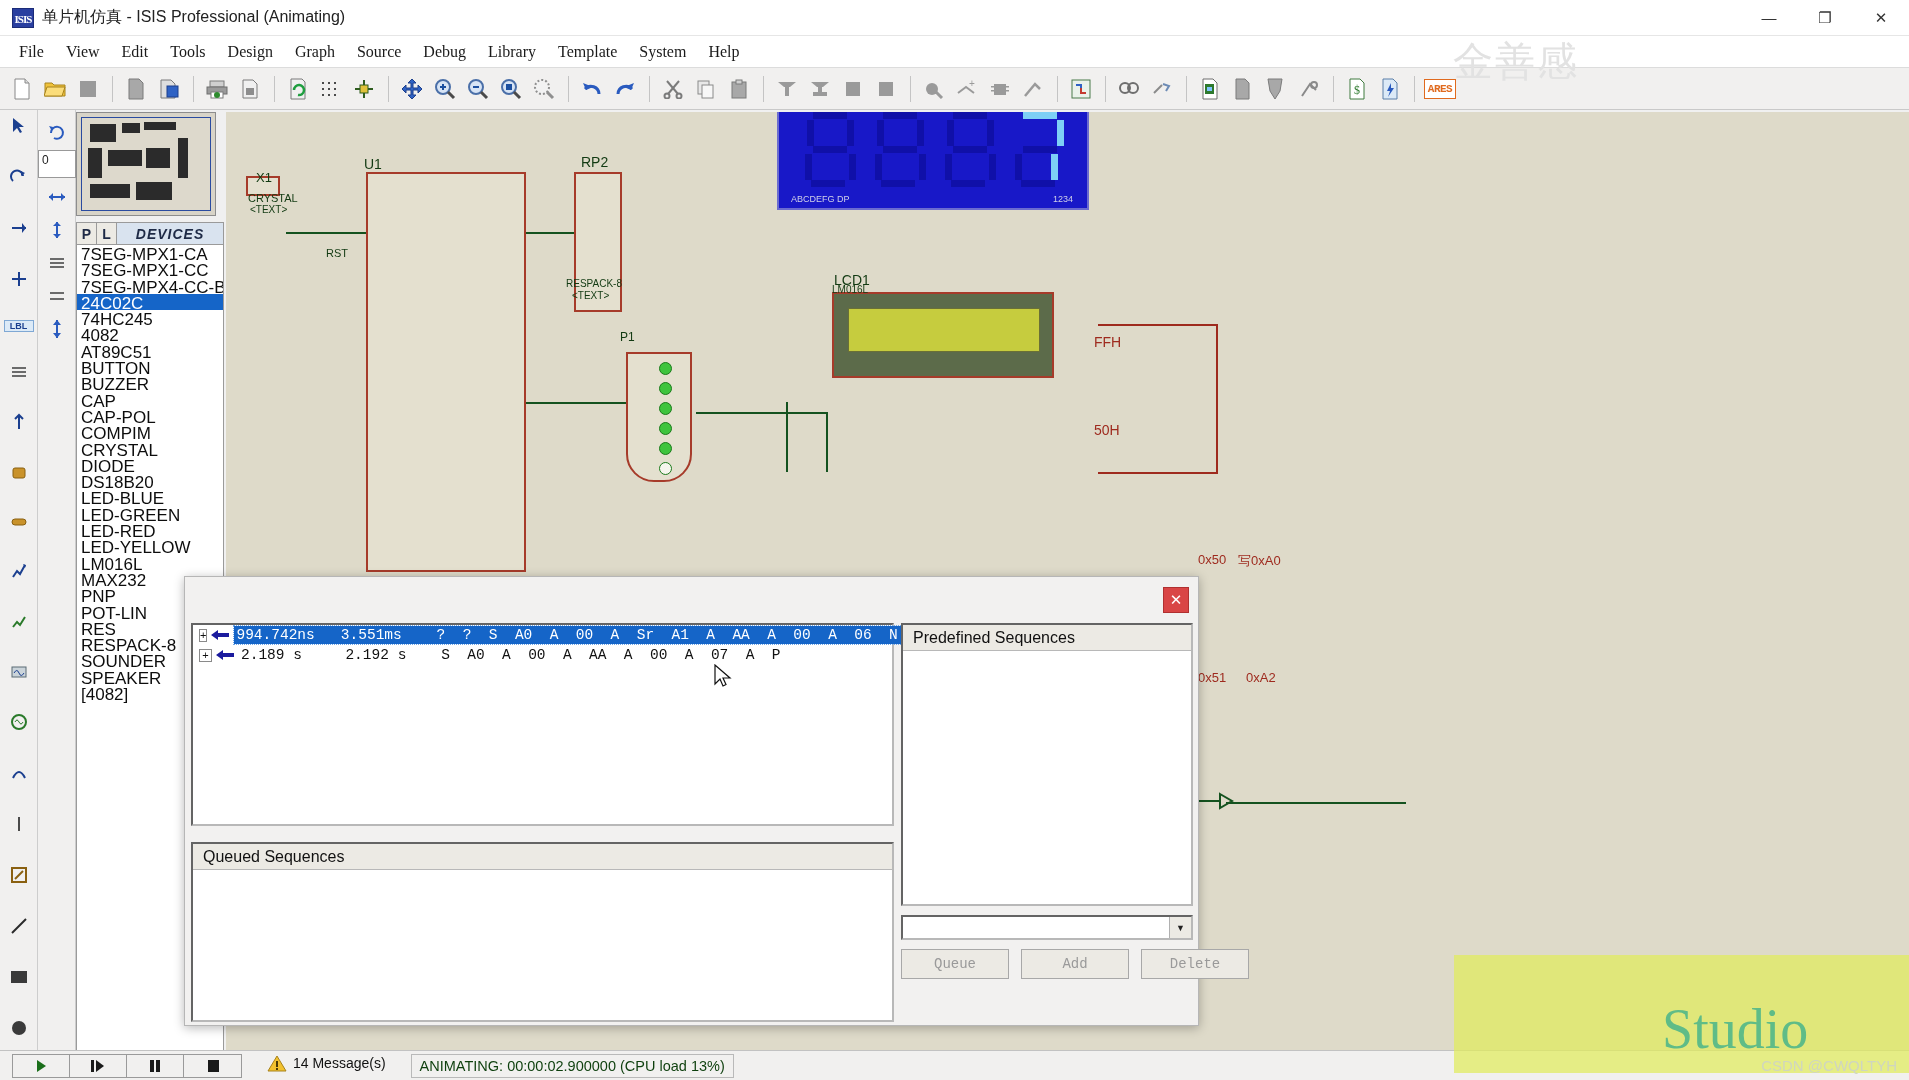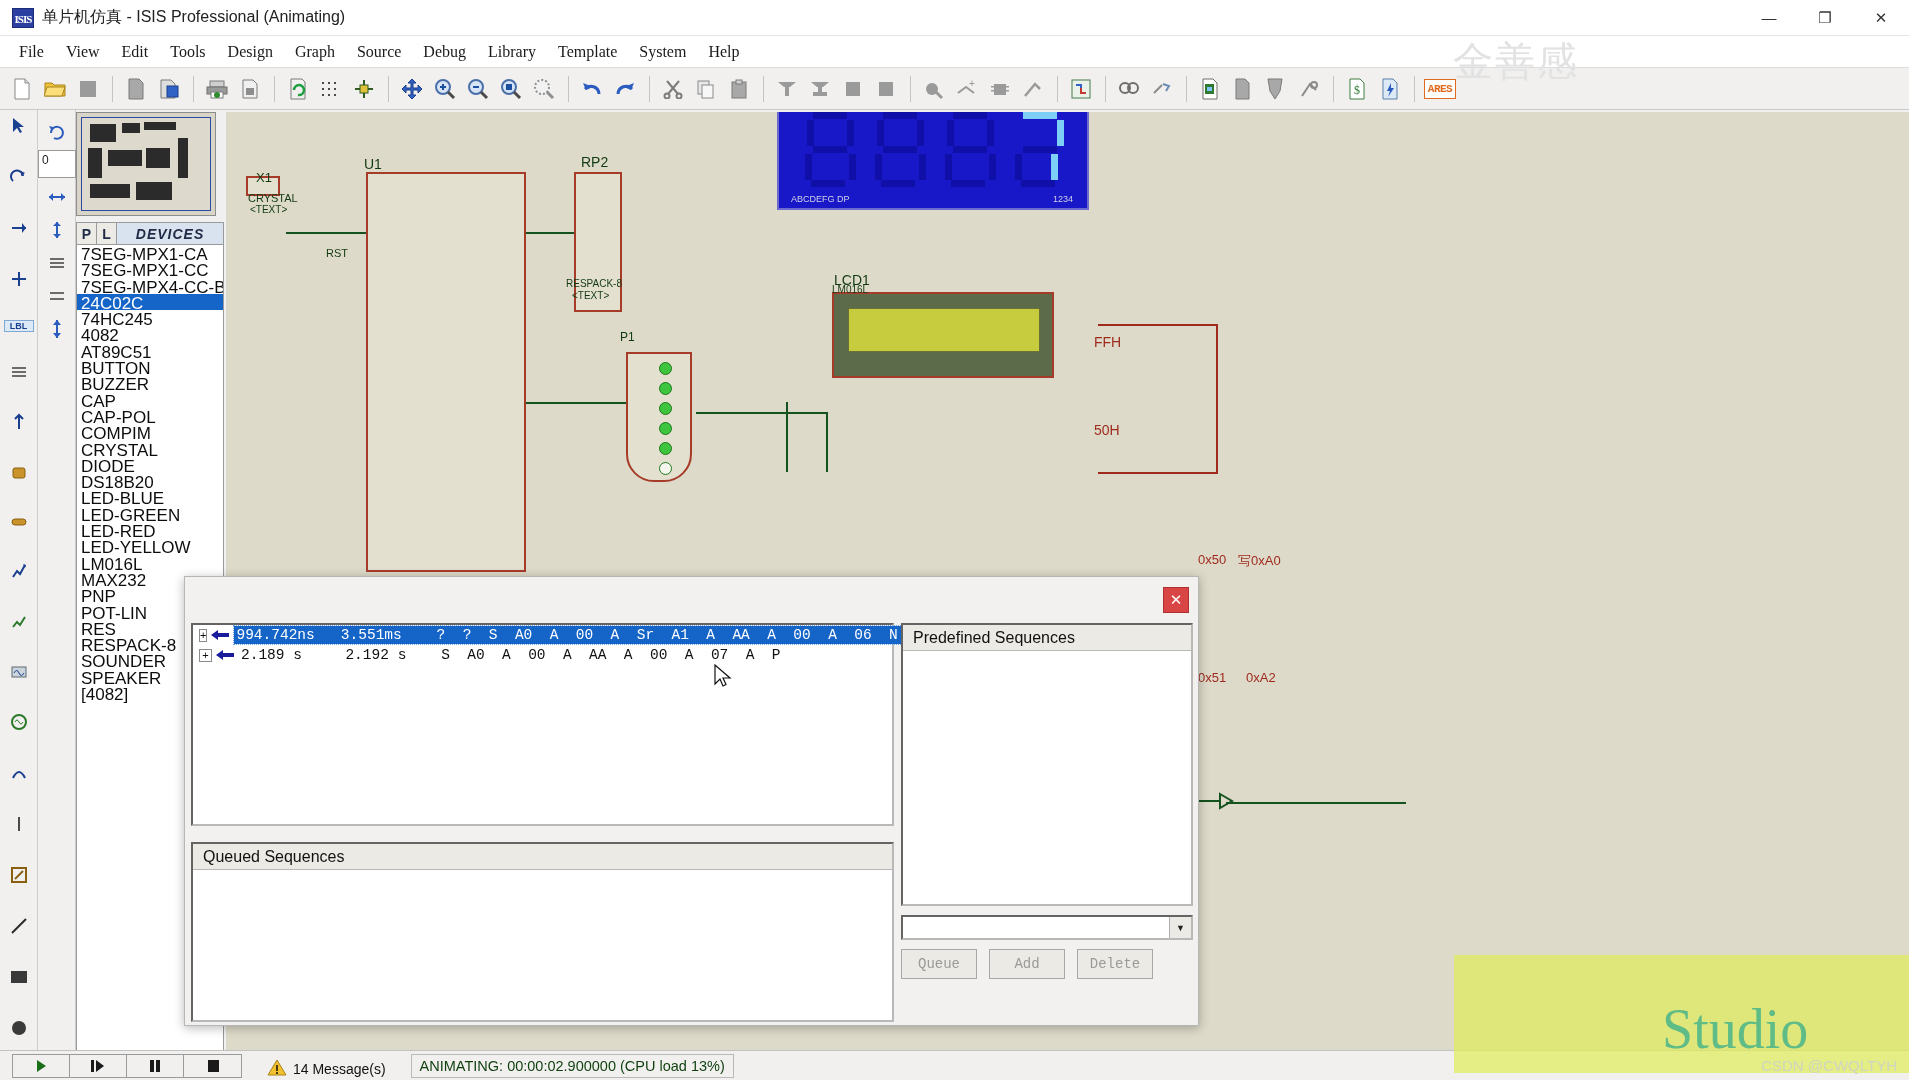--- a/index.html
+++ b/index.html
@@ -180,37 +180,37 @@
   }
   .combo {
     position:absolute; left:716px; top:338px; width:292px; height:25px;
     background:#fff; border:2px inset #b8b8b8; display:flex; align-items:center;
   }
   .combo-arrow {
     margin-left:auto; width:22px; height:100%; background:#eceae4;
     border-left:1px solid #b0b0b0; display:flex; align-items:center; justify-content:center;
     font-size:9px; color:#222;
   }
-  .btnrow { position:absolute; left:716px; top:372px; width:252px; height:30px; display:flex; gap:12px; }
+  .btnrow { position:absolute; left:716px; top:372px; width:348px; height:30px; display:flex; gap:12px; }
   .dbtn {
     flex:1; background:#eceae4; border:1px solid #a8a8a8;
     display:flex; align-items:center; justify-content:center;
     font-family:"Liberation Mono", monospace; font-size:14px; color:#9a9a9a;
   }
 
   
   .statusbar {
     position:absolute; left:0; top:1050px; width:1909px; height:30px;
     background:#f1f0ef; border-top:1px solid #c2c2c2; display:flex; align-items:center;
   }
   .anim-btns { display:flex; margin-left:12px; border:1px solid #9a9a9a; }
   .abtn { width:57px; height:22px; background:#f1f0ef; border-right:1px solid #9a9a9a;
      display:flex; align-items:center; justify-content:center; }
   .abtn:last-child { border-right:none; }
-  .msgbox { margin-left:14px; height:24px; display:flex; align-items:flex-end;
+  .msgbox { margin-left:14px; height:24px; display:flex; align-items:flex-start;
      padding:0 10px; font-size:14px; color:#111; border:1px solid transparent; }
   .animbox {
     margin-left:14px; height:24px; display:flex; align-items:center; padding:0 8px;
     font-size:14.5px; color:#0d3f0d; background:#f1f0ef; border:1px solid #b9b9b9;
     font-family:"Liberation Sans", sans-serif;
   }
 
   
   .wm1812 {
     position:absolute; left:1454px; top:955px; width:455px; height:118px;

